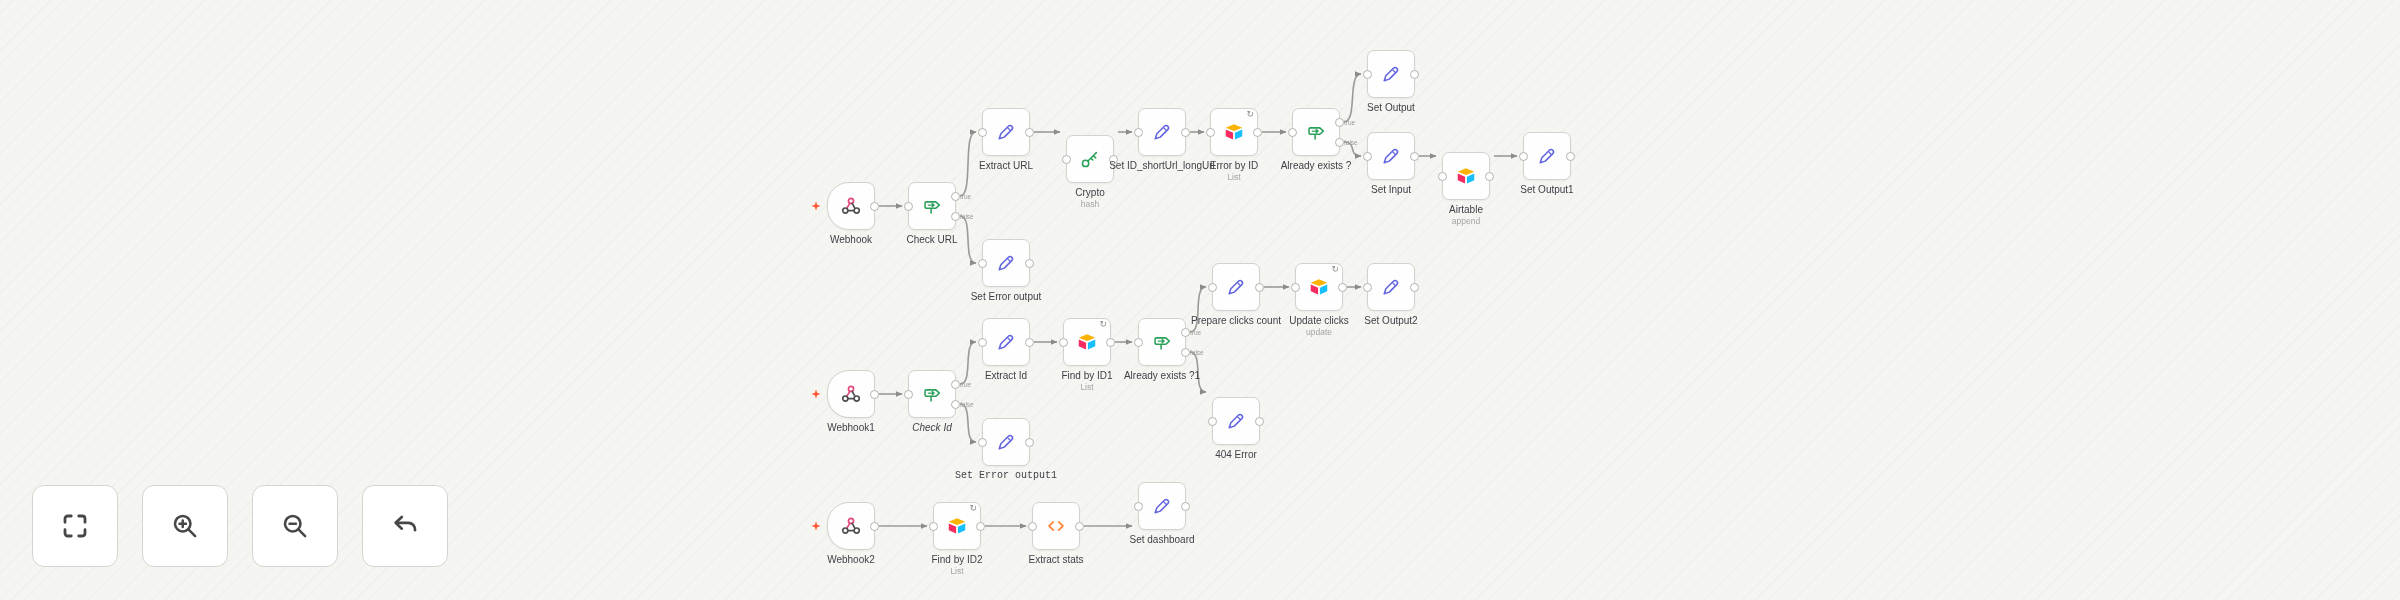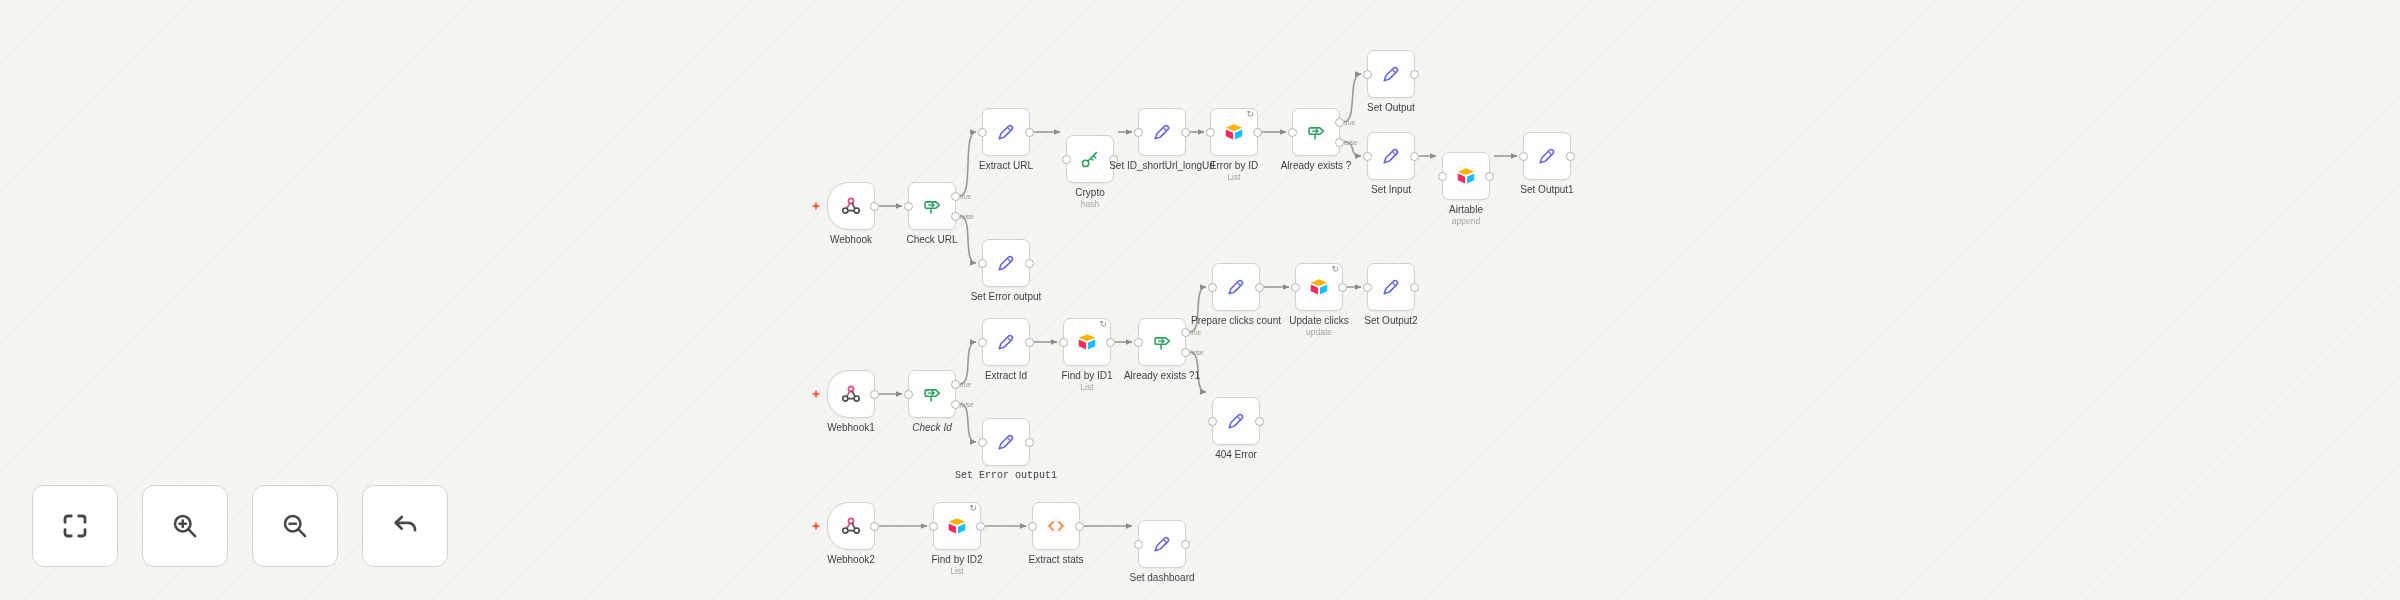--- a/index.html
+++ b/index.html
@@ -468,21 +468,21 @@
           <span class="nicon">
             <svg viewBox="0 0 24 24" fill="none">
               <path d="M9 7.5 L4.5 12 L9 16.5 M15 7.5 L19.5 12 L15 16.5" style="stroke:var(--orange)" stroke-width="2" stroke-linecap="round" stroke-linejoin="round"></path>
             </svg>
           </span>
           <span class="port in"></span>
           <span class="port out"></span>
         </div>
         <div class="nlabel">Extract stats</div>
       </div>
-      <div class="node" style="left: 1138px; top: 520px;">
+      <div class="node" style="left: 1138px; top: 482px;">
         <div class="nbox">
           <span class="nicon">
             <svg viewBox="0 0 24 24" fill="none">
               <path d="M4.6 19.4 L6.4 13.9 L14.6 5.7 a2.6 2.6 0 0 1 3.7 3.7 L10.1 17.6 L4.6 19.4 Z" style="stroke:var(--pencil)" stroke-width="1.7" stroke-linejoin="round"></path>
               <path d="M13.4 7 l3.6 3.6" style="stroke:var(--pencil)" stroke-width="1.4"></path>
             </svg>
           </span>
           <span class="port in"></span>
           <span class="port out"></span>
         </div>

